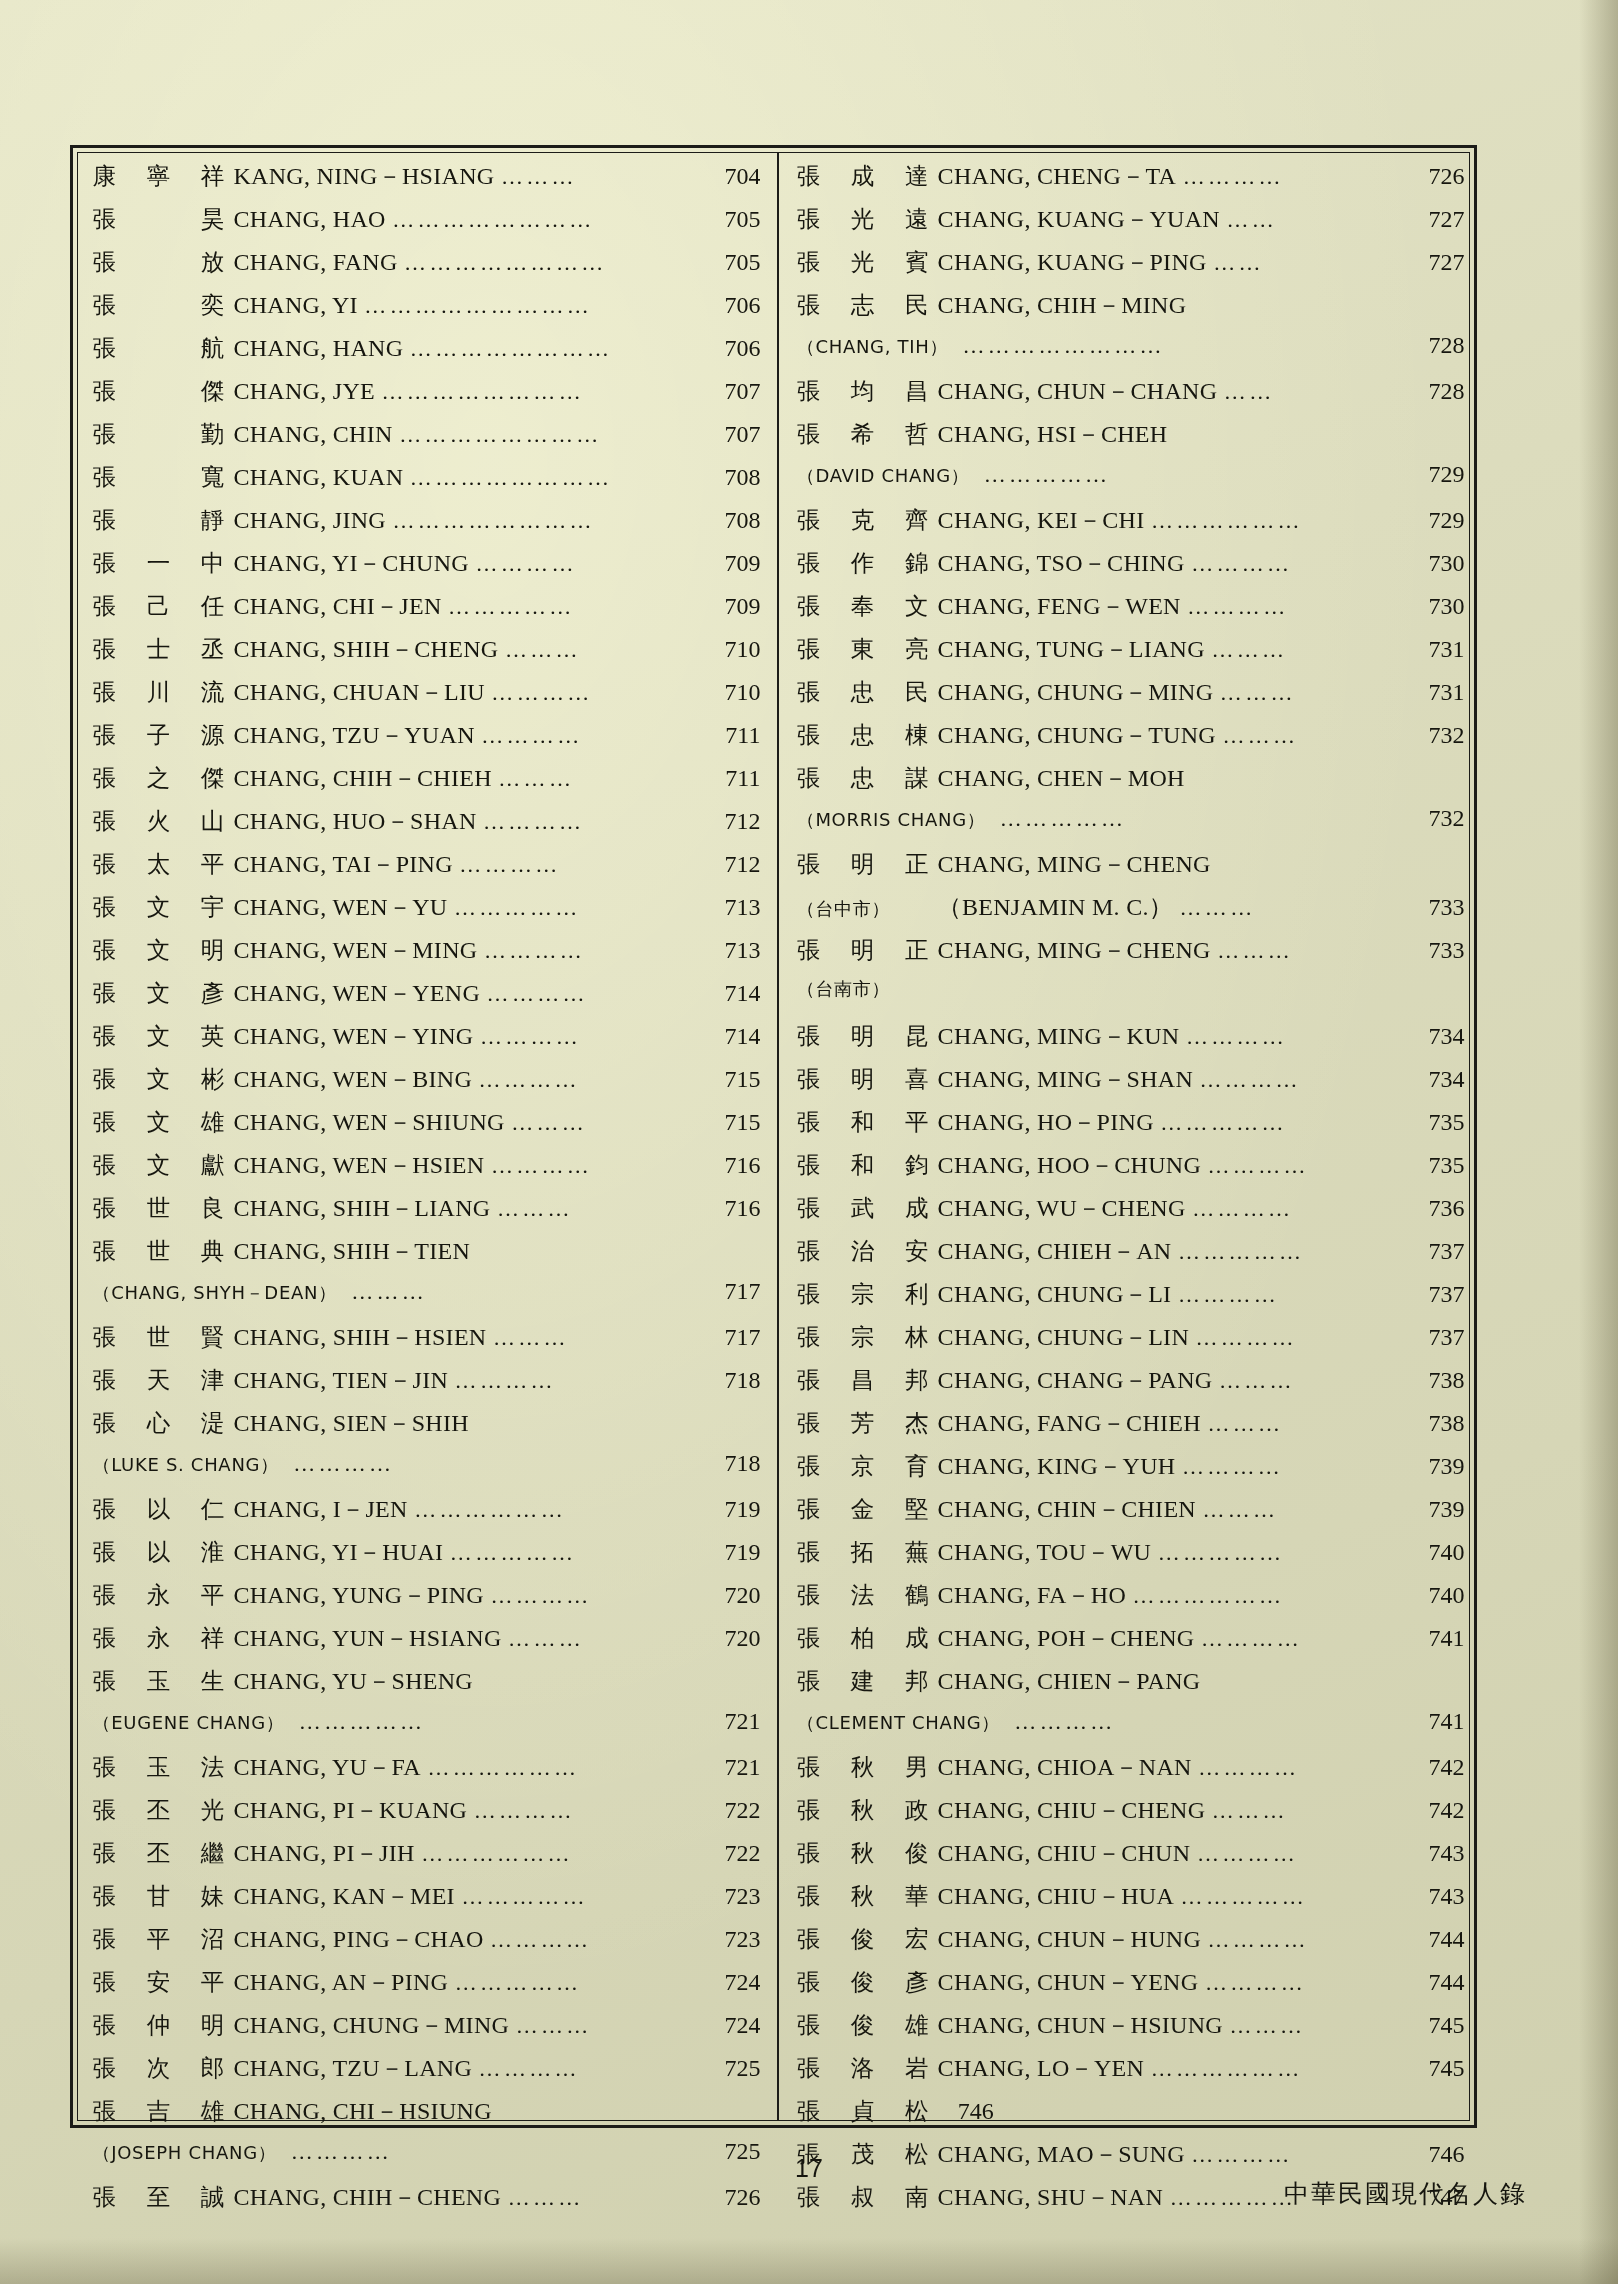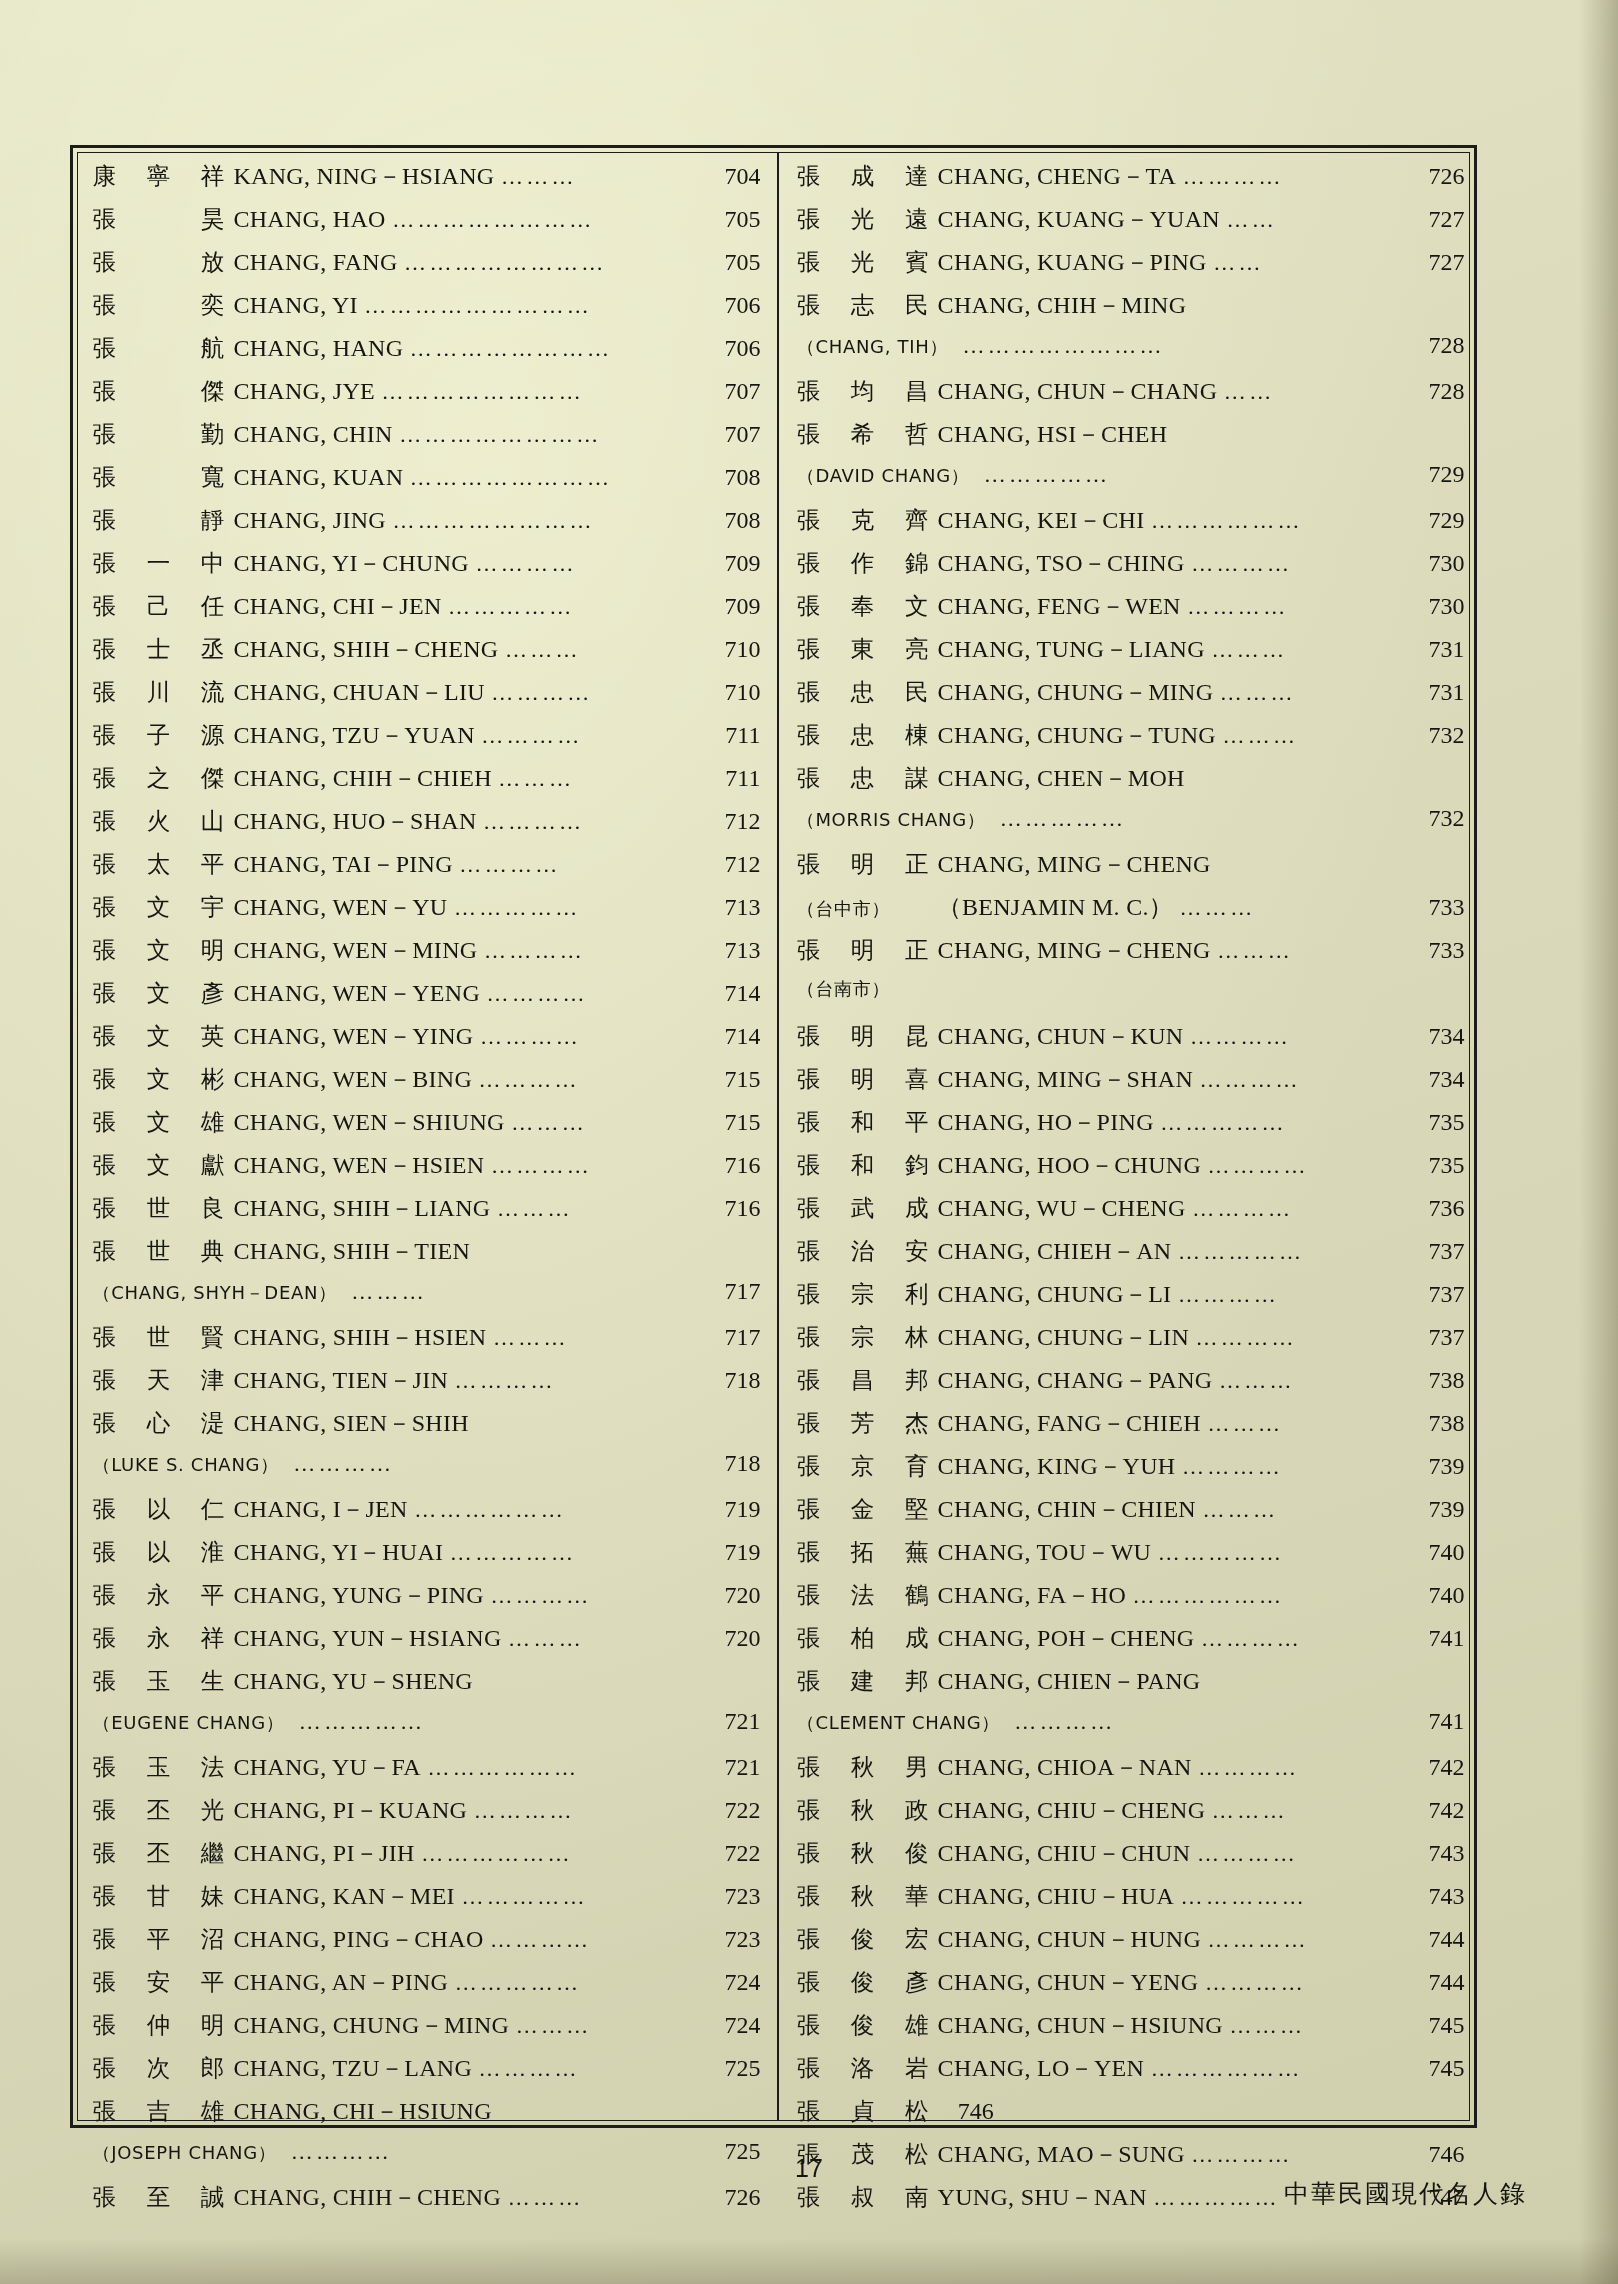--- a/index.html
+++ b/index.html
@@ -724,21 +724,21 @@
           <div class="cn cn-paren">（台南市）</div>
           <div class="en"><span></span></div>
           <div class="pg"></div>
         </div>
         <div class="row">
           <div class="cn">
             <span>張</span>
             <span>明</span>
             <span>昆</span>
           </div>
-          <div class="en"><span>CHANG, CHUN－KUN</span><span class="leader">…………</span></div>
+          <div class="en"><span>CHANG, MING－KUN</span><span class="leader">…………</span></div>
           <div class="pg">734</div>
         </div>
         <div class="row">
           <div class="cn">
             <span>張</span>
             <span>明</span>
             <span>喜</span>
           </div>
           <div class="en"><span>CHANG, MING－SHAN</span><span class="leader">…………</span></div>
           <div class="pg">734</div>
@@ -962,21 +962,21 @@
           </div>
           <div class="en"><span>CHANG, MAO－SUNG</span><span class="leader">…………</span></div>
           <div class="pg">746</div>
         </div>
         <div class="row">
           <div class="cn">
             <span>張</span>
             <span>叔</span>
             <span>南</span>
           </div>
-          <div class="en"><span>YUNG, SHU－NAN</span><span class="leader">……………</span></div>
+          <div class="en"><span>CHANG, SHU－NAN</span><span class="leader">……………</span></div>
           <div class="pg">747</div>
         </div>
       </div>
   </div>
 
   <div class="page-shadow-right"></div>
   <div class="page-shadow-bottom"></div>
 
   <div class="footer-num">17</div>
   <div class="footer-cn">中華民國現代名人錄</div>

